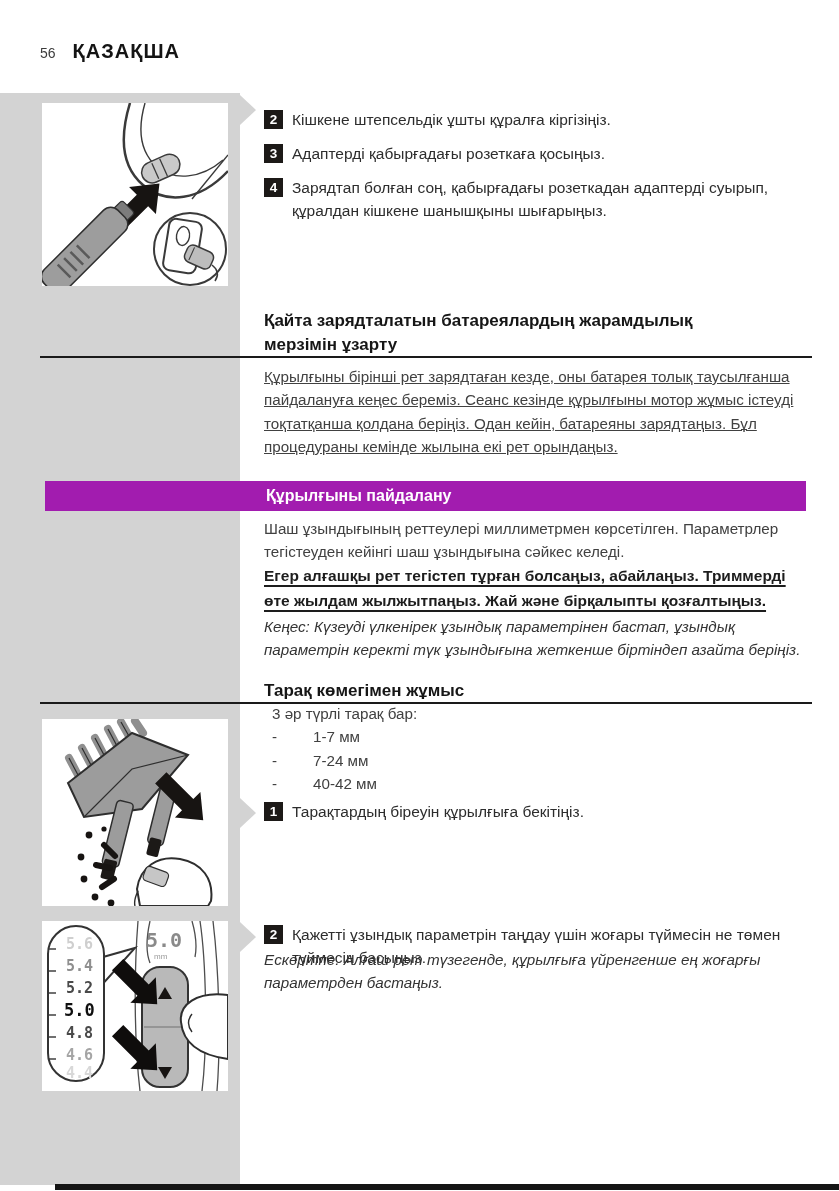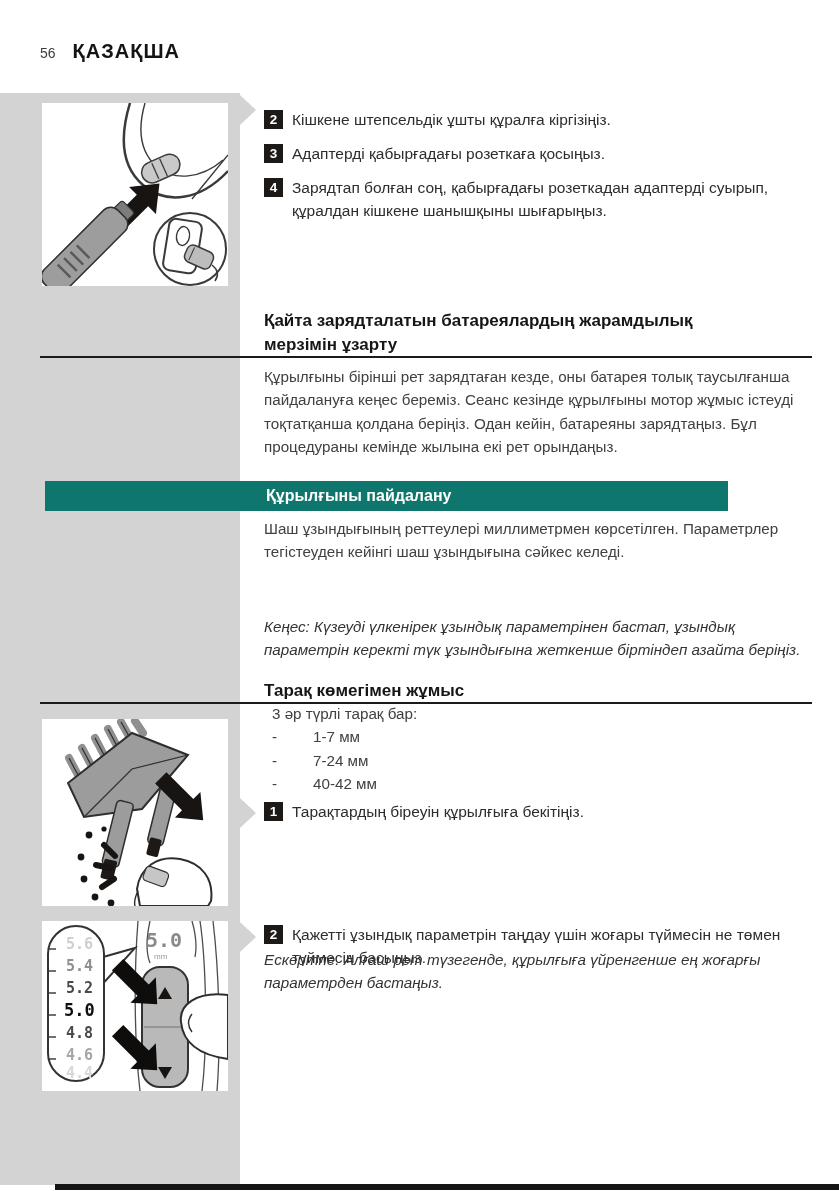--- a/index.html
+++ b/index.html
@@ -30,22 +30,22 @@
   
   .blk { position:absolute; left:264px; width:548px; }
   .body-t { font-size:15.2px; line-height:23.4px; color:#414141; }
   .step-row { display:flex; align-items:flex-start; margin-bottom:11px; }
   .badge { flex:0 0 auto; width:19px; height:19px; background:#1c1917; color:#fff;
            font-size:13.5px; font-weight:bold; display:flex; align-items:center;
            justify-content:center; margin-right:9px; margin-top:2px; }
   .step-txt { font-size:15.5px; line-height:23px; color:#2d2d2d; }
   h2.sec { font-size:17px; font-weight:bold; color:#161616; line-height:23.5px; }
   .rule { position:absolute; left:40px; width:772px; height:2px; background:#1a1a1a; }
-  .banner { position:absolute; left:45px; top:481px; width:683px; height:30px;
-            background:#0f766e; }
+  .banner { position:absolute; left:45px; top:481px; width:761px; height:30px;
+            background:#a21caf; }
   .banner span { display:block; padding-left:221px; line-height:29px;
                  color:#ffffff; font-size:16px; font-weight:bold; }
   .warn { font-size:15.5px; font-weight:bold; color:#1d1d1d; line-height:25px;
           text-decoration:underline; text-underline-offset:4px; text-decoration-thickness:1.5px; }
   .tip { font-size:15.2px; font-style:italic; color:#333; line-height:23px; }
   .list-row { display:flex; font-size:15.2px; line-height:23.3px; color:#414141; }
   .list-dash { width:41px; flex:0 0 auto; }
   .foot-bar { position:absolute; left:55px; top:1184px; width:784px; height:6px; background:#151515; }
 </style>
 </head>
@@ -219,27 +219,28 @@
     <div class="step-row">
       <span class="badge">4</span>
       <span class="step-txt">Зарядтап болған соң, қабырғадағы розеткадан адаптерді суырып, құралдан кішкене шанышқыны шығарыңыз.</span>
     </div>
   </div>
 
   <div class="blk" style="top:309px; width:470px;">
     <h2 class="sec">Қайта зарядталатын батареялардың жарамдылық мерзімін ұзарту</h2>
   </div>
   <div class="rule" style="top:356px;"></div>
-  <div class="blk body-t" style="top:365px;">Құрылғыны бірінші рет зарядтаған кезде, оны батарея толық таусылғанша пайдалануға кеңес береміз. Сеанс кезінде құрылғыны мотор жұмыс істеуді тоқтатқанша қолдана беріңіз. Одан кейін, батареяны зарядтаңыз. Бұл процедураны кемінде жылына екі рет орындаңыз.</div>
+  <div class="blk body-t" style="top:365px;text-decoration:underline;">Құрылғыны бірінші рет зарядтаған кезде, оны батарея толық таусылғанша пайдалануға кеңес береміз. Сеанс кезінде құрылғыны мотор жұмыс істеуді тоқтатқанша қолдана беріңіз. Одан кейін, батареяны зарядтаңыз. Бұл процедураны кемінде жылына екі рет орындаңыз.</div>
 
   <div class="banner">
     <span>Құрылғыны пайдалану</span>
   </div>
 
   <div class="blk body-t" style="top:517px;">Шаш ұзындығының реттеулері миллиметрмен көрсетілген. Параметрлер тегістеуден кейінгі шаш ұзындығына сәйкес келеді.</div>
+  <div class="blk warn" style="top:563px;">Егер алғашқы рет тегістеп тұрған болсаңыз, абайлаңыз. Триммерді өте жылдам жылжытпаңыз. Жай және бірқалыпты қозғалтыңыз.</div>
   <div class="blk tip" style="top:615px;">Кеңес: Күзеуді үлкенірек ұзындық параметрінен бастап, ұзындық параметрін керекті түк ұзындығына жеткенше біртіндеп азайта беріңіз.</div>
 
   <div class="blk" style="top:679px;">
     <h2 class="sec">Тарақ көмегімен жұмыс</h2>
   </div>
   <div class="rule" style="top:702px;"></div>
 
   <div class="blk" style="top:702px;margin-left:8px;">
     <div class="body-t">3 әр түрлі тарақ бар:</div>
     <div class="list-row">

